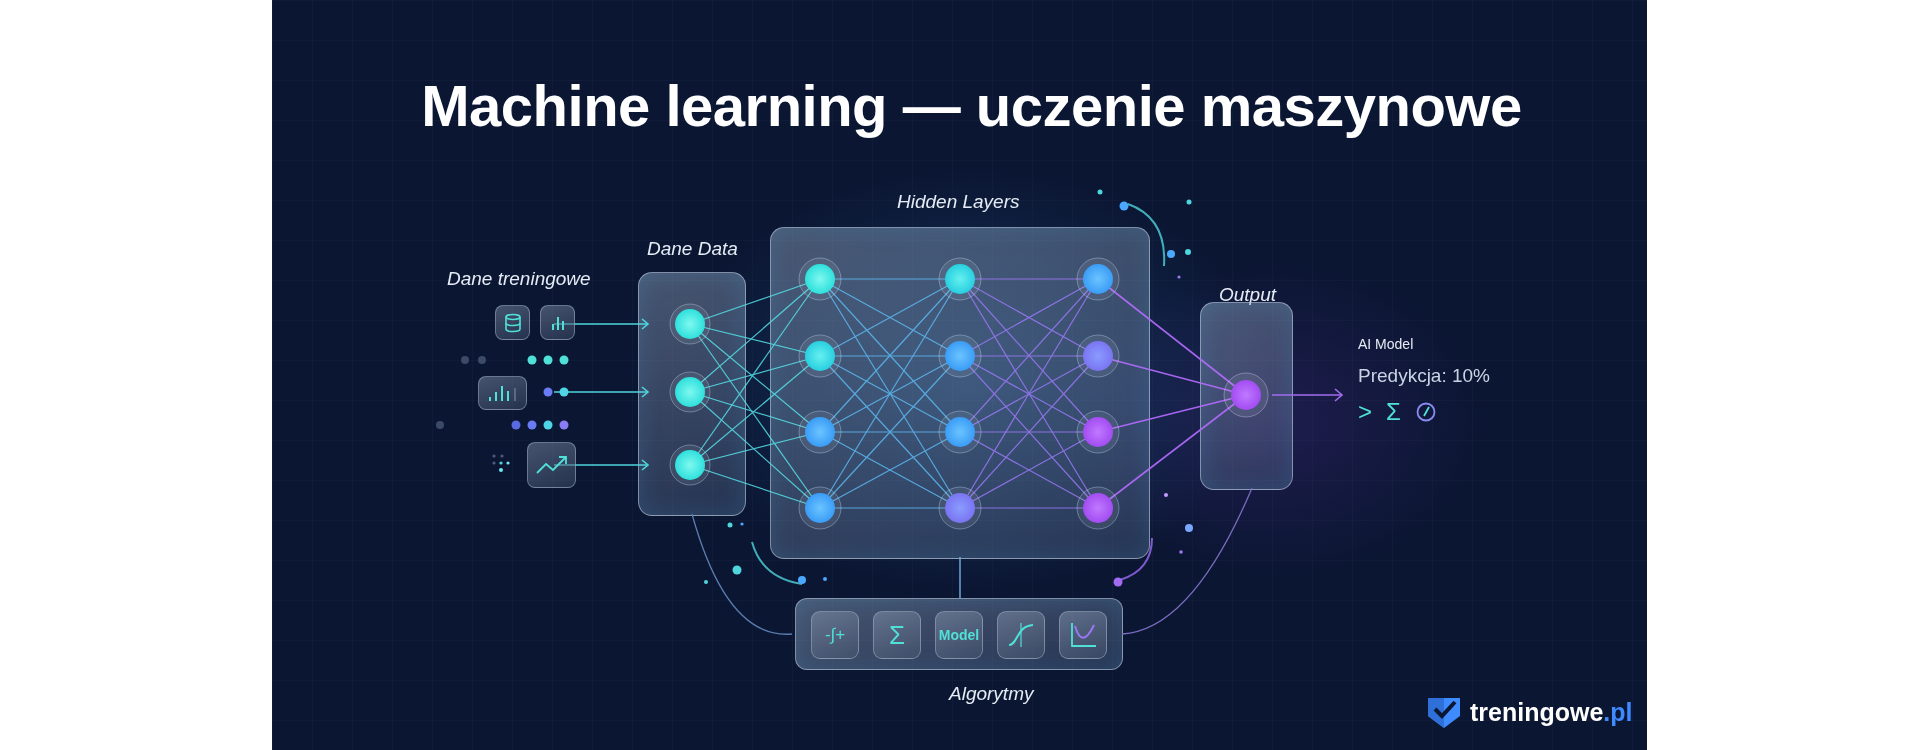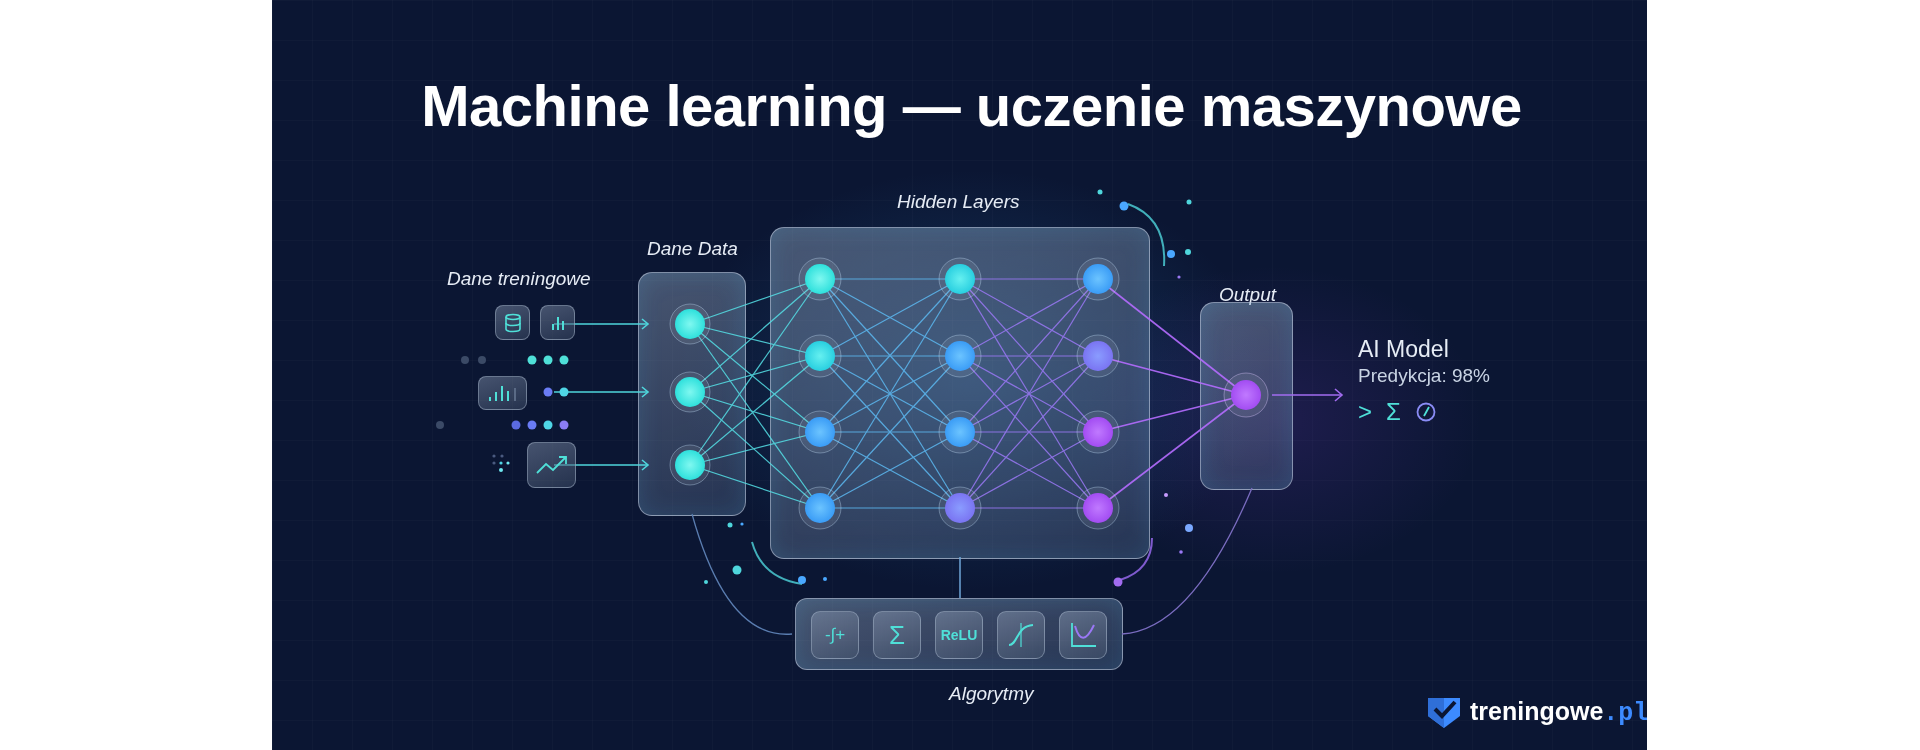--- a/index.html
+++ b/index.html
@@ -38,27 +38,27 @@
     display:flex; align-items:center; justify-content:center;
   }
   .algo-tile {
     position:absolute; top:611px; width:46px; height:46px; border-radius:9px;
     background:linear-gradient(160deg, rgba(130,145,170,0.55), rgba(70,85,110,0.55));
     border:1px solid rgba(180,195,215,0.45);
     display:flex; align-items:center; justify-content:center;
     color:#4fe0d8; font-size:26px;
   }
   .algo-tile.relu { font-size:14px; font-weight:bold; }
-  .result-title { position:absolute; left:1358px; top:336px; color:#e6ecf5; font-size:23px; }
+  .result-title { position:absolute; left:1358px; top:336px; color:#e6ecf5; font-size:14px; }
   .result-pred { position:absolute; left:1358px; top:365px; color:#c9d4e4; font-size:19px; }
   .result-icons { position:absolute; left:1358px; top:398px; display:flex; gap:14px; align-items:center; }
   .result-icons span { color:#4fe0d8; font-size:24px; }
   .logo { position:absolute; left:1426px; top:694px; display:flex; align-items:center; gap:8px; }
   .logo-text { color:#ffffff; font-size:25px; font-weight:bold; }
-  .logo-text .tld { color:#3d8bff;font-family:Liberation Mono, monospace; }
+  .logo-text .tld { color:#3d8bff; }
 </style>
 </head>
 <body>
 
 <div class="panel">
   <div class="grid-bg"></div>
 
   <div class="title">Machine learning — uczenie maszynowe</div>
 
   <div class="label" style="left:175px; top:268px;">Dane treningowe</div>
@@ -308,37 +308,37 @@
       </svg>
   </div>
 
   <div class="algo-tile" style="left:539px;">
       <span style="font-size:17px;">-∫+</span>
     </div>
   <div class="algo-tile" style="left:601px;">
       <span>Σ</span>
     </div>
   <div class="algo-tile relu" style="left:663px;">
-      <span>ReLU</span>
+      <span>Model</span>
     </div>
   <div class="algo-tile" style="left:725px;">
     <svg width="30" height="30" viewBox="0 0 30 30">
         <path d="M3 25 C 12 25, 10 6, 27 5" fill="none" stroke="#4fe0d8" stroke-width="2"></path>
         <line x1="15" y1="3" x2="15" y2="27" stroke="#4fe0d8" stroke-width="1.2"></line>
       </svg>
   </div>
   <div class="algo-tile" style="left:787px;">
     <svg width="30" height="30" viewBox="0 0 30 30">
         <polyline points="4,3 4,26 28,26" fill="none" stroke="#4fe0d8" stroke-width="1.8"></polyline>
         <path d="M7 6 Q 14 30, 26 5" fill="none" stroke="#9a78f5" stroke-width="2"></path>
       </svg>
   </div>
 
   <div class="result-title" style="left:1086px;">AI Model</div>
-  <div class="result-pred" style="left:1086px;">Predykcja: 98%</div>
+  <div class="result-pred" style="left:1086px;">Predykcja: 10%</div>
   <div class="result-icons" style="left:1086px;">
     <span>&gt;</span>
     <span>Σ</span>
     <svg width="22" height="22" viewBox="0 0 22 22">
         <circle cx="11" cy="11" r="8.5" fill="none" stroke="#8a8cf5" stroke-width="1.8"></circle>
         <line x1="9" y1="15" x2="14" y2="6" stroke="#4fe0d8" stroke-width="1.8"></line>
       </svg>
   </div>
 
   <div class="logo" style="left:1154px;">

